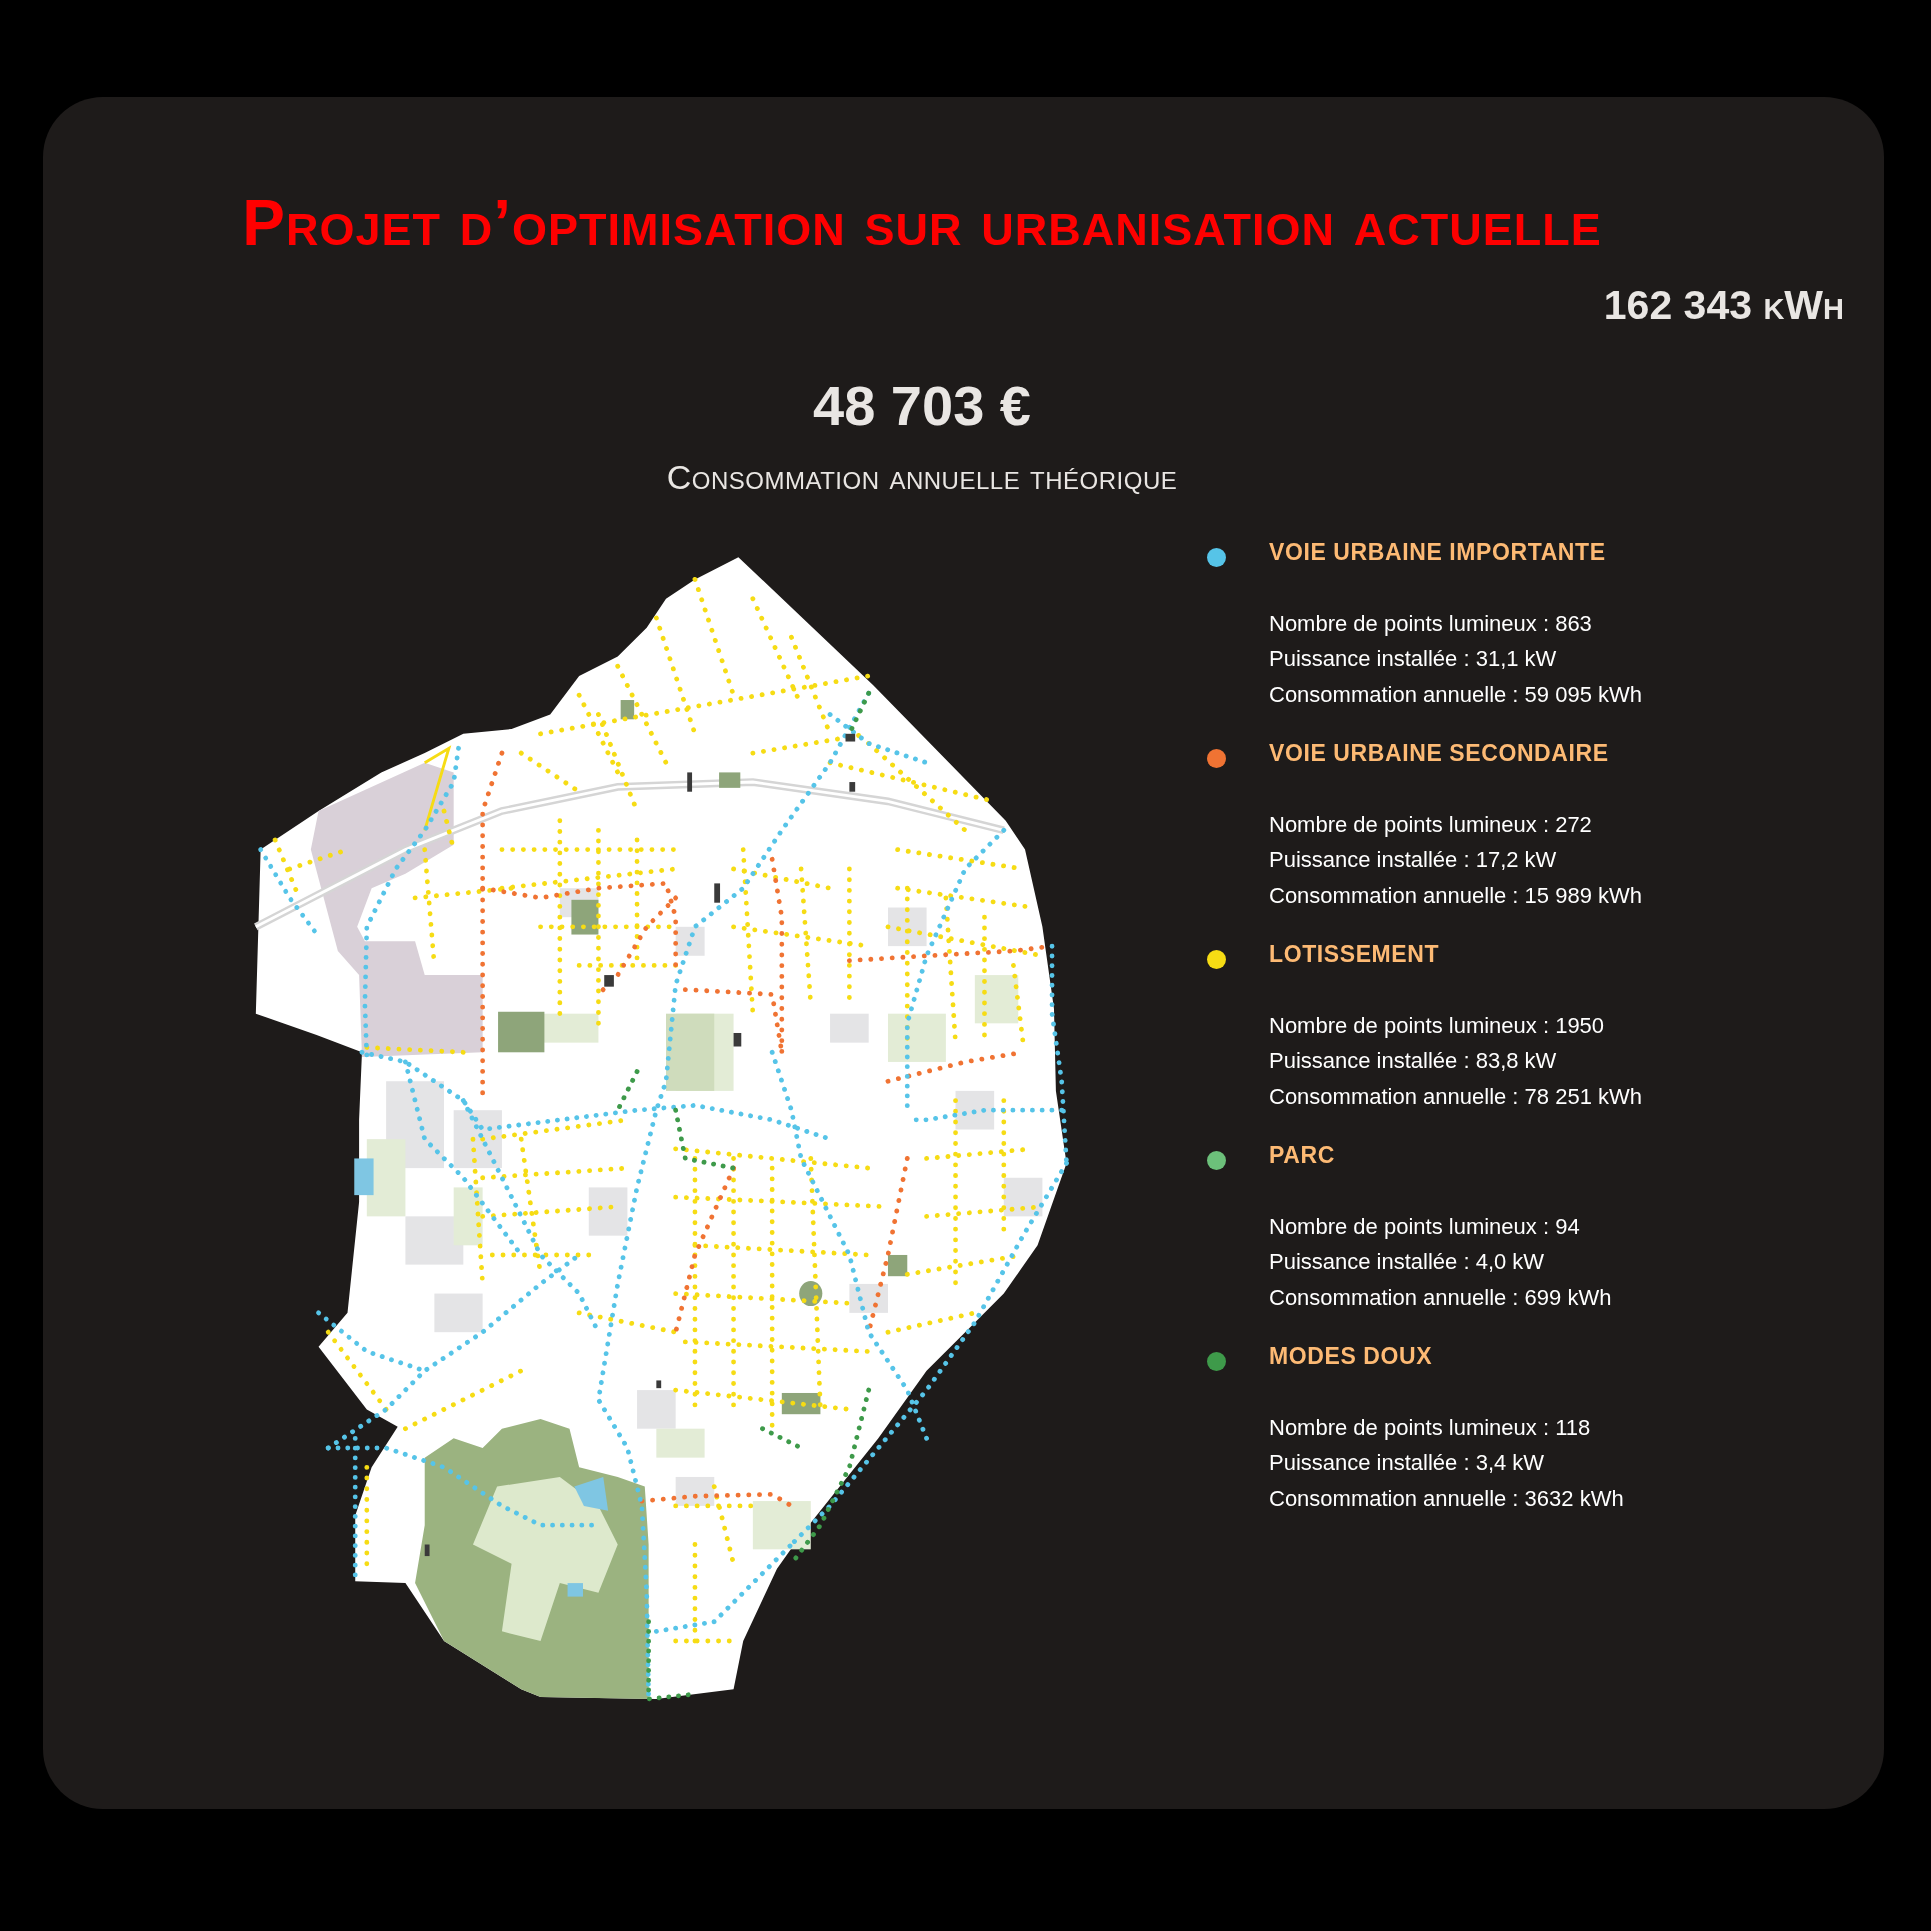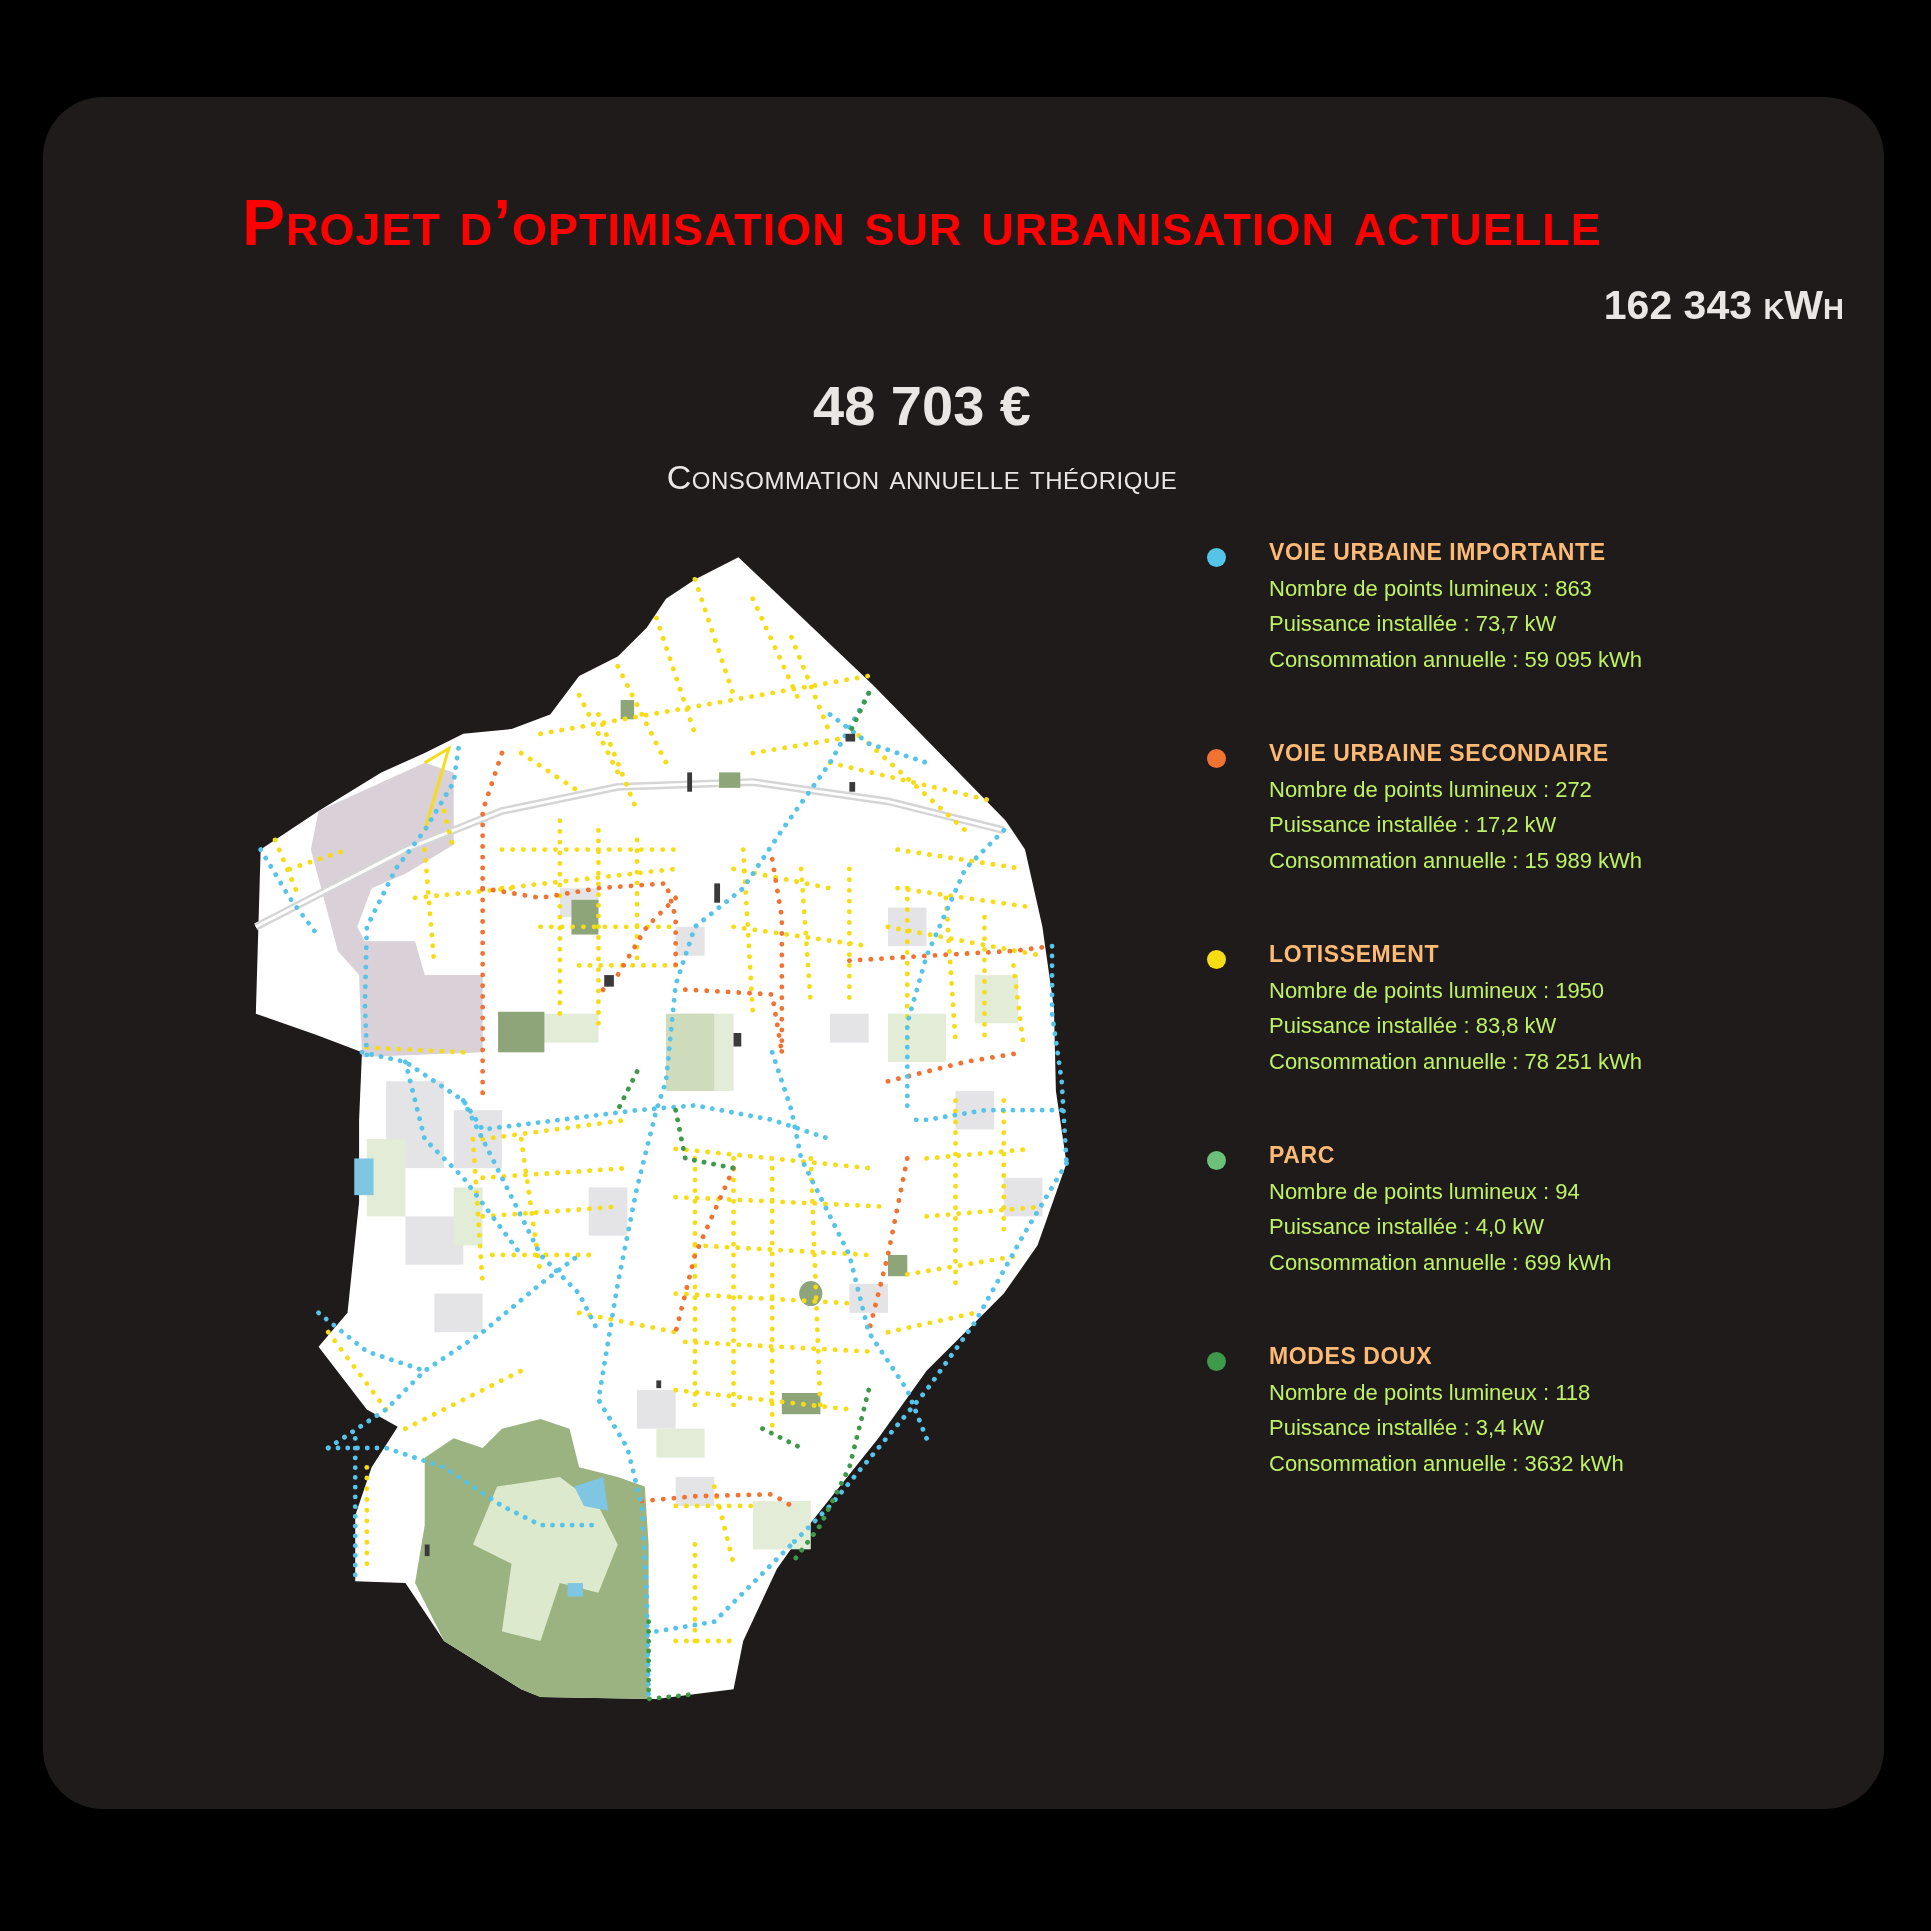--- a/index.html
+++ b/index.html
@@ -16,21 +16,21 @@
   .euro { position: absolute; left: 0; top: 373px; width: 1844px; text-align: center;
           color: #e9e6e3; font-weight: bold; font-size: 56px; }
   .subtitle { position: absolute; left: 0; top: 458px; width: 1844px; text-align: center;
               color: #e9e6e3; font-size: 34px; font-variant: small-caps; letter-spacing: 0.5px; }
   .map { position: absolute; left: 251px; top: 550px; width: 830px; height: 1159px; }
   .legend { position: absolute; left: 1207px; top: 539px; width: 541px; }
   .legend-item { position: relative; height: 201px; }
   .legend-dot { position: absolute; left: 0; top: 8.7px; width: 19.3px; height: 19.3px; border-radius: 50%; }
   .legend-name { position: absolute; left: 62px; top: 0; color: #fdba74; font-weight: bold;
                  font-size: 23px; letter-spacing: 0.6px; }
-  .legend-line { position: absolute; left: 62px; color: #bef264; font-size: 22px; white-space: nowrap; }
+  .legend-line { position: absolute; left: 62px; color: #ffffff; font-size: 22px; white-space: nowrap; margin-top: 35px; }
   .l1 { top: 37px; } .l2 { top: 72px; } .l3 { top: 108px; }
 </style>
 </head>
 <body>
 
 <div class="panel"></div>
 
 <div class="title">Projet d’optimisation sur urbanisation actuelle</div>
 <div class="kwh">162 343 kWh</div>
 <div class="euro">48 703 €</div>
@@ -215,21 +215,21 @@
     <rect x="680" y="1430" width="5" height="8"></rect>
       <rect x="880" y="810" width="6" height="10"></rect>
   </g>
 </svg>
 
 <div class="legend">
   <div class="legend-item">
     <span class="legend-dot" style="background:#56c4e8"></span>
     <div class="legend-name">VOIE URBAINE IMPORTANTE</div>
     <div class="legend-line l1">Nombre de points lumineux : 863</div>
-    <div class="legend-line l2">Puissance installée : 73,7 kW</div>
+    <div class="legend-line l2">Puissance installée : 31,1 kW</div>
     <div class="legend-line l3">Consommation annuelle : 59 095 kWh</div>
   </div>
   <div class="legend-item">
     <span class="legend-dot" style="background:#f07333"></span>
     <div class="legend-name">VOIE URBAINE SECONDAIRE</div>
     <div class="legend-line l1">Nombre de points lumineux : 272</div>
     <div class="legend-line l2">Puissance installée : 17,2 kW</div>
     <div class="legend-line l3">Consommation annuelle : 15 989 kWh</div>
   </div>
   <div class="legend-item">

